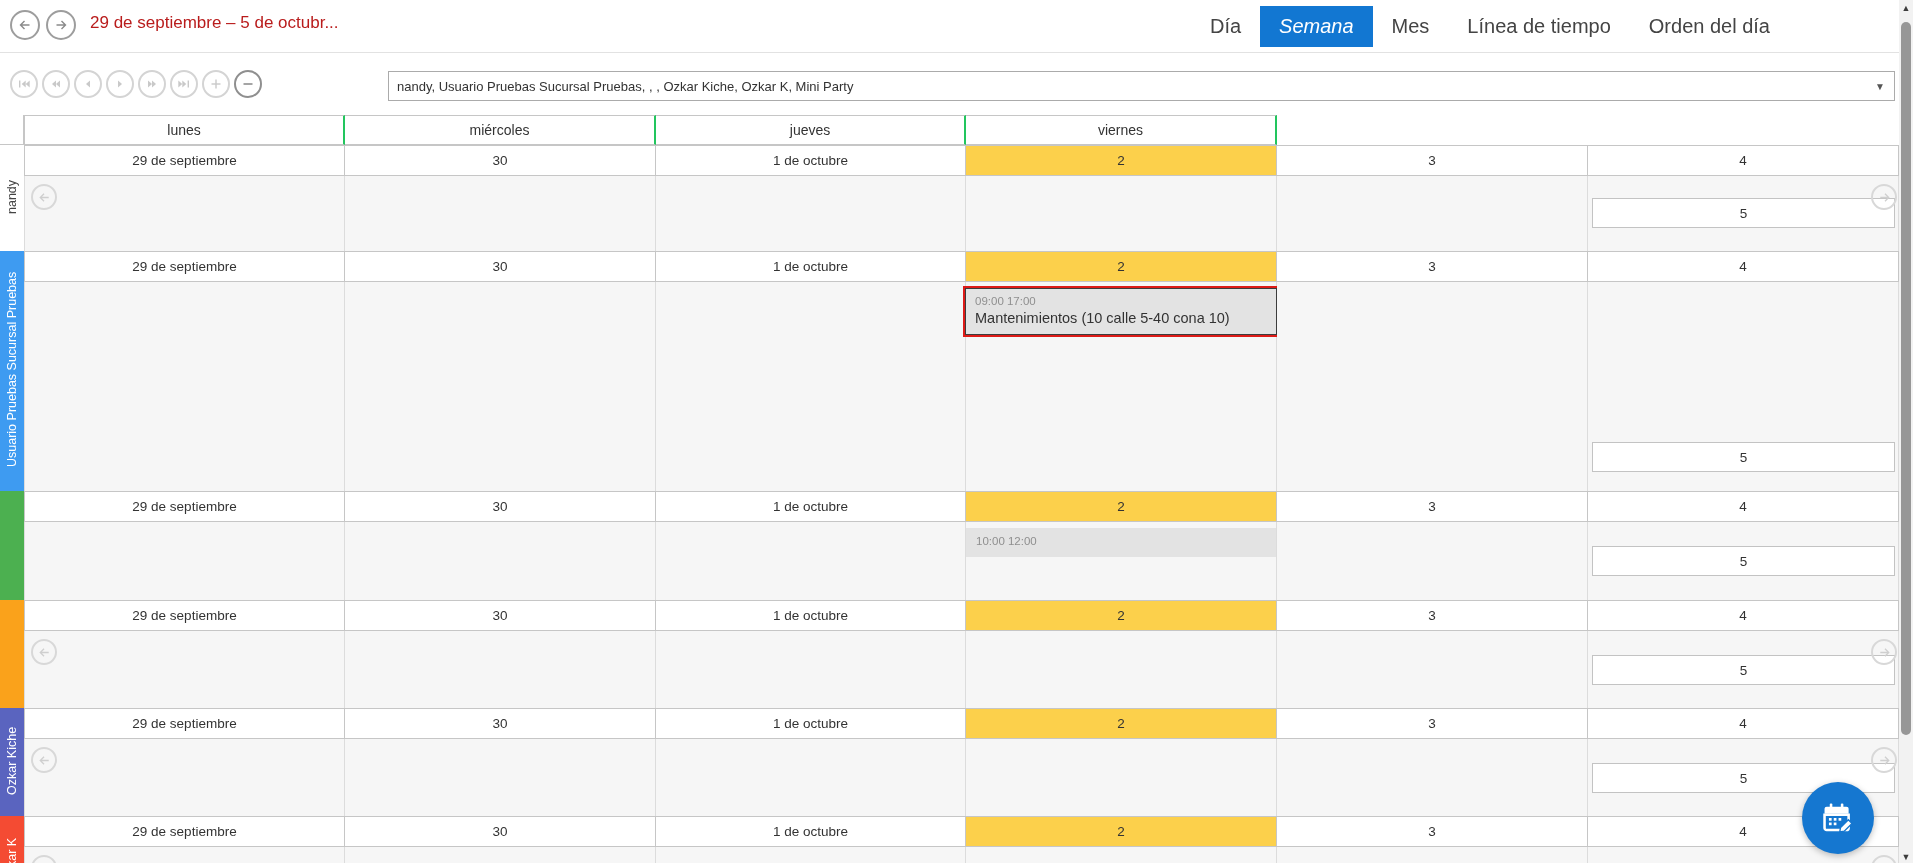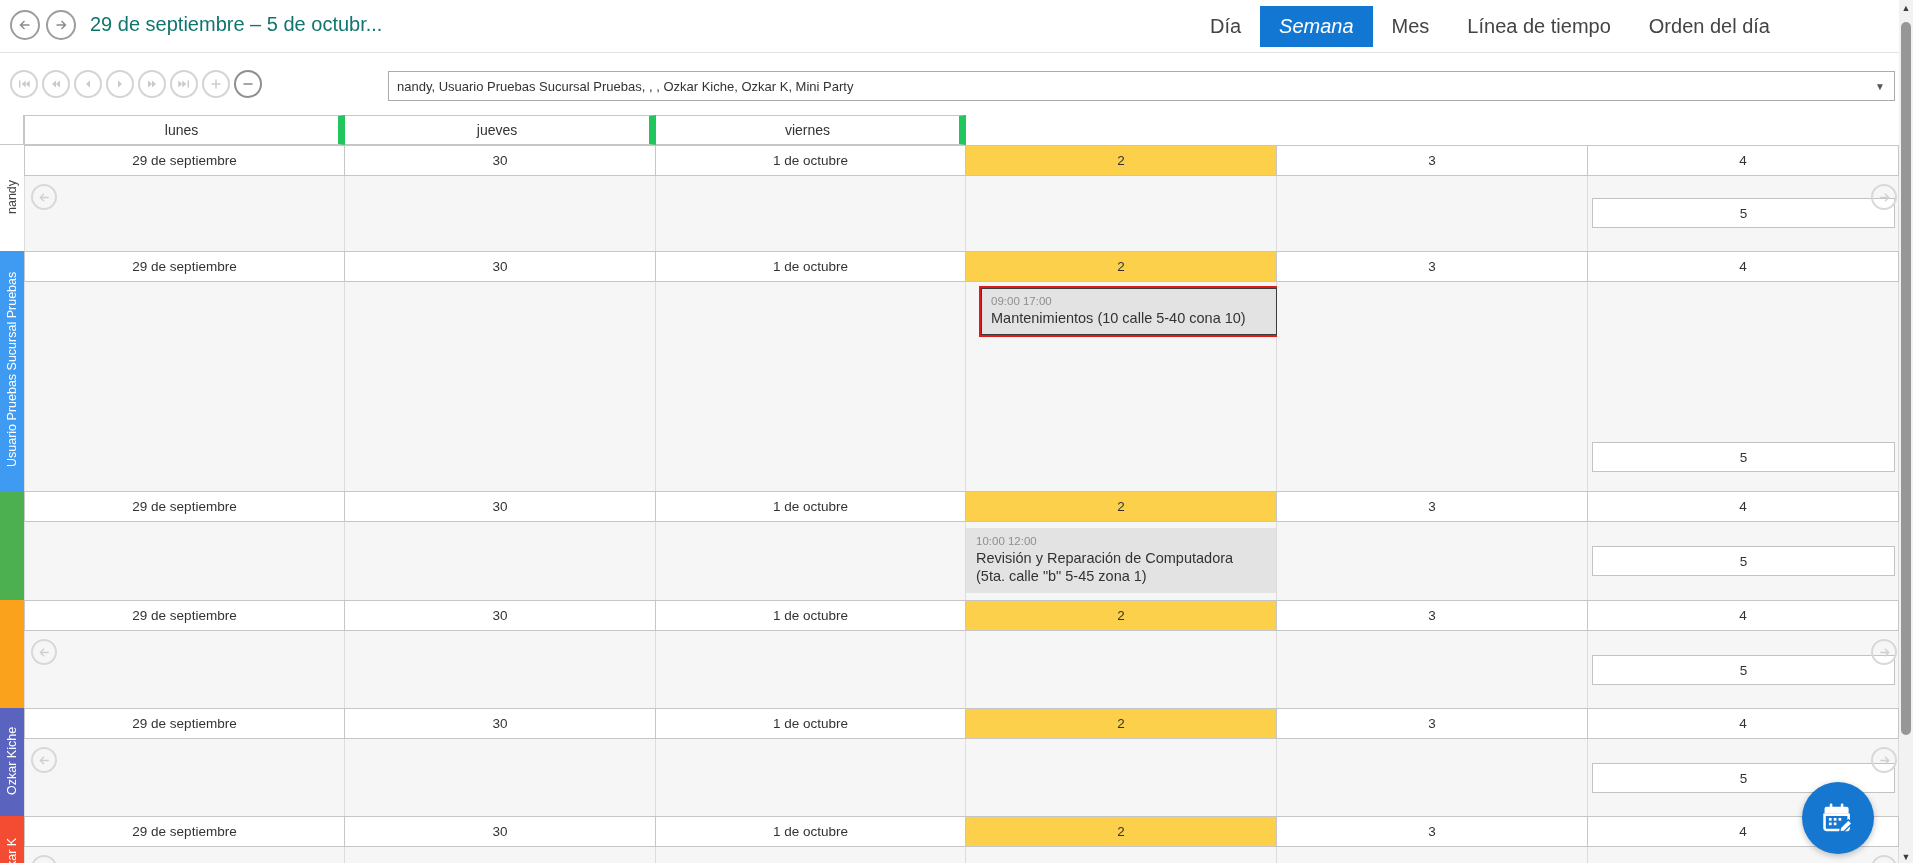--- a/index.html
+++ b/index.html
@@ -8,21 +8,21 @@
     font-family:"Liberation Sans", sans-serif; color:#333; background:#fff;
   }
   
   .topbar { position:absolute; left:0; top:0; width:1899px; height:52px; border-bottom:1px solid #e2e2e2; background:#fff; }
   .circle-btn {
     position:absolute; width:30px; height:30px; border:2px solid #9d9d9d; border-radius:50%;
     top:10px; display:flex; align-items:center; justify-content:center; box-sizing:border-box; cursor:pointer; background:#fff;
   }
   .circle-btn svg { width:16px; height:16px; }
   #btn-back { left:10px; } #btn-fwd { left:46px; }
-  .view-title { position:absolute; left:90px; top:13px; font-size:20px; color:#0f766e; white-space:nowrap; }
+  .view-title { position:absolute; left:90px; top:13px; font-size:17px; color:#b91c1c; white-space:nowrap; }
   .tabs { position:absolute; right:110px; top:0; height:52px; display:flex; align-items:center; gap:0; }
   .tab { padding:9px 19px; font-size:20px; color:#444; cursor:pointer; white-space:nowrap; }
   .tab.active { background:#1277d2; color:#fff;font-style:italic; }
   
   .toolbar { position:absolute; left:0; top:63px; width:1899px; height:62px; background:#fff; }
   .nav-circle {
     position:absolute; top:7px; width:28px; height:28px; border:2px solid #d4d4d4; border-radius:50%;
     box-sizing:border-box; display:flex; align-items:center; justify-content:center; cursor:pointer; background:#fff;
   }
   .nav-circle svg { width:16px; height:16px; fill:#c9c9c9; }
@@ -35,21 +35,21 @@
   .combo input {
     flex:1; border:none; outline:none; font-family:"Liberation Sans",sans-serif;
     font-size:13px; color:#333; padding:0 8px; background:transparent;
   }
   .combo .caret { font-size:10px; color:#555; padding-right:9px; }
   
   .grid { position:absolute; left:0; top:115px; width:1899px; }
   .hdr-row, .resource-section { display:grid; grid-template-columns:24px 321px 311px 310px 311px 311px 311px; }
   .hdr-row { height:30px; }
   .hdr-cell {
-    border-top:1px solid #c6c6c6; border-bottom:1px solid #c6c6c6; border-right:7px solid #22c55e;
+    border-top:1px solid #c6c6c6; border-bottom:1px solid #c6c6c6; border-right:2px solid #22c55e;
     display:flex; align-items:center; justify-content:center; font-size:14px; color:#333; background:#fff; box-sizing:border-box;
   }
   .hdr-corner { border-right:1px solid #c6c6c6; border-bottom:1px solid #c6c6c6; background:#fff; }
   .resource-section { position:relative; }
   .band { grid-row:1 / span 2; position:relative; background:#fff; }
   .band-label {
     position:absolute; inset:0 0 3px 0; display:flex; align-items:center; justify-content:center;
     writing-mode:vertical-rl; transform:rotate(180deg); font-size:12.5px; white-space:nowrap; overflow:hidden;
   }
   .date-cell {
@@ -67,21 +67,21 @@
     box-sizing:border-box; display:flex; align-items:center; justify-content:center; background:transparent; cursor:pointer; z-index:3;
   }
   .row-nav svg { width:15px; height:15px; }
   .nav-left { left:6px; }
   .nav-right { right:1px; }
   .appointment {
     position:absolute; left:0; right:0; top:6px; background:#e3e3e3; padding:7px 10px 8px 10px; cursor:pointer;
   }
   .appointment.selected {
     left:-3px; right:-3px; top:4px;
-    border:2px solid #dd1b17; box-shadow:inset 0 0 0 1px #3c3c3c;margin-left:16px;
+    border:2px solid #dd1b17; box-shadow:inset 0 0 0 1px #3c3c3c;
   }
   .appt-time { font-size:11.5px; color:#8f8f8f; margin-bottom:2px; }
   .appt-title { font-size:14.5px; color:#333; line-height:1.25; }
   
   .vscroll { position:absolute; right:0; top:0; width:14px; height:863px; background:#f2f2f2; }
   .vscroll .arrow { position:absolute; left:0; width:14px; text-align:center; font-size:9px; color:#3c3c3c; cursor:pointer; }
   .vscroll .up { top:3px; } .vscroll .down { bottom:1px; }
   .vscroll .thumb { position:absolute; left:2px; width:10px; top:22px; height:713px; background:#979797; border-radius:6px; cursor:pointer; }
   
   .fab {
@@ -168,20 +168,21 @@
     <div class="combo">
       <input type="text" readonly="" value="nandy, Usuario Pruebas Sucursal Pruebas, , , Ozkar Kiche, Ozkar K, Mini Party" style="">
       <span class="caret">▼</span>
     </div>
   </div>
 
   <div class="grid">
     <div class="hdr-row">
       <div class="hdr-corner"></div>
       <div class="hdr-cell" style="border-left:1px solid #c6c6c6">lunes</div>
+      <div class="hdr-cell">miércoles</div>
       <div class="hdr-cell">jueves</div>
       <div class="hdr-cell">viernes</div>
     </div>
     <div id="resources">
         <section class="resource-section" style="grid-template-rows: 31px 75px;">
     <div class="band" style="background: rgb(255, 255, 255);">
       <span class="band-label" style="color: rgb(68, 68, 68);">nandy</span>
     </div>
     <div class="date-cell" style="border-left:1px solid #c6c6c6">29 de septiembre</div>
     <div class="date-cell">30</div>
@@ -249,21 +250,20 @@
     <div class="date-cell">3</div>
     <div class="date-cell">4</div>
     <div class="content-cell" style="border-left:1px solid #dcdcdc">
       
     </div>
     <div class="content-cell"></div>
     <div class="content-cell"></div>
     <div class="content-cell">
       <div class="appointment">
         <div class="appt-time">10:00 12:00</div>
-        <div class="appt-title">Revisión y Reparación de Computadora (5ta. calle "b" 5-45 zona 1)</div>
       </div>
     </div>
     <div class="content-cell"></div>
     <div class="content-cell">
       <div class="sunday-box" style="top: 24px;">5</div>
 
     </div>
   </section>
         <section class="resource-section" style="grid-template-rows: 31px 77px;">
     <div class="band" style="background: rgb(250, 162, 27);">

